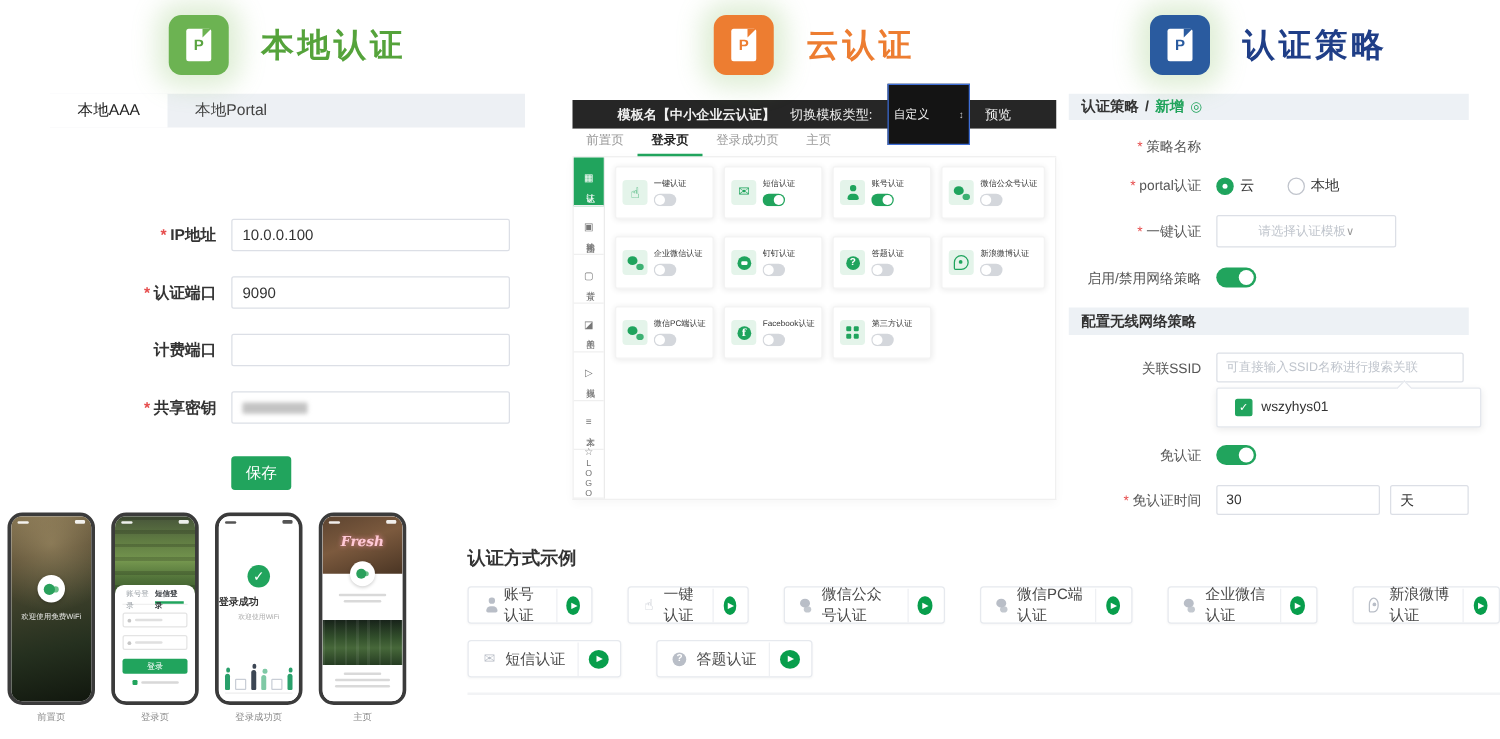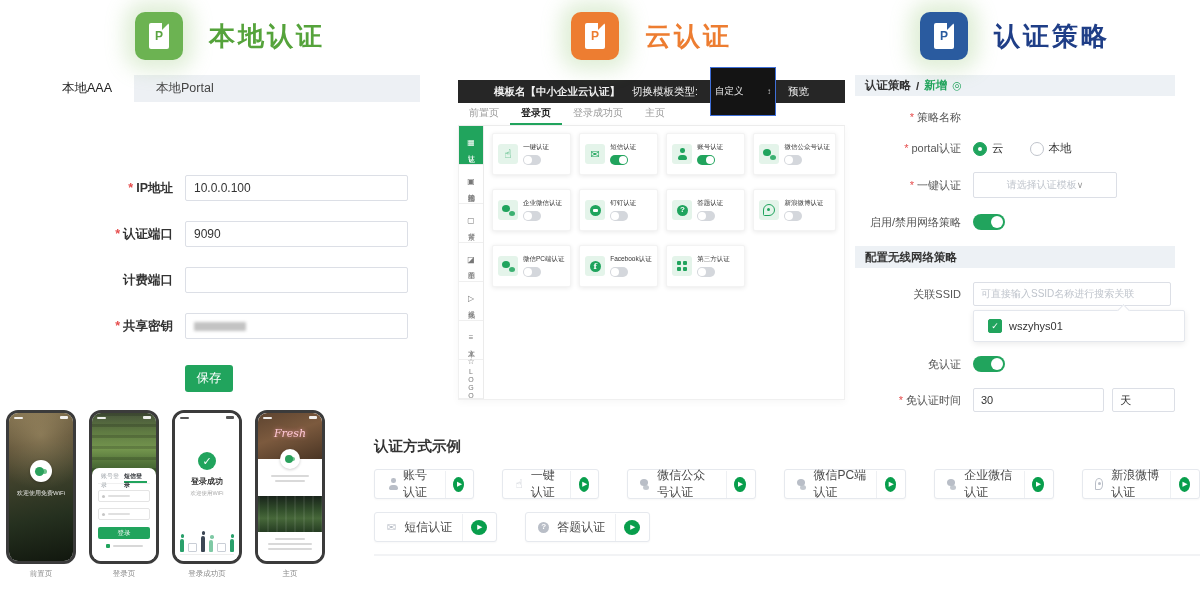--- a/index.html
+++ b/index.html
@@ -127,32 +127,32 @@
   .sc2-input::before{content:"";width:3px;height:3px;border-radius:50%;background:#c6c6c6;}
   .sc2-input i{width:22px;height:2px;background:#e0e0e0;border-radius:1px;}
   .sc2-btn{height:12px;background:#21a45d;border-radius:2px;color:#fff;font-size:6.5px;display:flex;align-items:center;
            justify-content:center;margin-top:7px;}
   .sc2-agree{display:flex;align-items:center;justify-content:center;gap:3px;margin-top:5px;}
   .sc2-agree::before{content:"";width:4px;height:4px;background:#21a45d;border-radius:1px;}
   .sc2-agree i{width:30px;height:2px;background:#d8d8d8;border-radius:1px;}
   .sc3{position:absolute;inset:0;background:#fff;}
   .sc3-check{width:18px;height:18px;border-radius:50%;background:#21a45d;color:#fff;font-size:11px;display:flex;
              align-items:center;justify-content:center;margin:30px auto 0;}
-  .sc3-status{font-size:8px;font-weight:bold;color:#333;text-align:center;margin-top:6px;}
+  .sc3-status{font-size:8px;font-weight:bold;color:#333;margin-top:6px;}
   .sc3-sub{font-size:5.5px;color:#aaa;text-align:center;margin-top:3px;}
   .sc3-ill{position:absolute;bottom:6px;left:5px;right:5px;height:34px;display:flex;align-items:flex-end;gap:4px;
            justify-content:center;border-bottom:1px solid #eee;padding-bottom:2px;}
   .pp{width:5px;border-radius:2px 2px 1px 1px;position:relative;}
   .pp::before{content:"";position:absolute;top:-5px;left:1px;width:3.5px;height:3.5px;border-radius:50%;background:inherit;}
   .pp1{height:13px;background:#29a06b;} .pp2{height:16px;background:#3c4654;} .pp3{height:12px;background:#7fc9a5;}
   .cart{width:8px;height:7px;border:1.5px solid #c9ced6;border-radius:1px;align-self:flex-end;}
   .sc4{position:absolute;inset:0;background:#fff;}
   .sc4-photo1{height:46px;background:linear-gradient(160deg,#5d4430 0%,#7c5a3e 45%,#4a3524 100%);position:relative;}
   .fresh{font-family:"DejaVu Serif","Liberation Serif",serif;font-style:italic;color:#ffc9d6;font-size:11px;
-         text-align:center;padding-top:5px;text-shadow:0 0 4px rgba(255,150,180,.8);}
+         text-align:center;padding-top:5px;text-shadow:0 0 4px rgba(255,150,180,.8);font-weight:bold;}
   .sc4-logo{width:20px;height:20px;border-radius:50%;background:#fff;position:absolute;left:50%;top:36px;margin-left:-10px;
             display:flex;align-items:center;justify-content:center;box-shadow:0 1px 3px rgba(0,0,0,.2);z-index:2;}
   .sc4-logo .logo-dots{width:8px;height:8px;box-shadow:4px 0 0 -2px #6cc28a;}
   .sc4-mid{height:24px;padding-top:13px;}
   .bar{height:2px;background:#d9d9d9;border-radius:1px;margin:3px auto 0;}
   .b30{width:30px;} .b38{width:38px;} .b44{width:44px;}
   .sc4-photo2{height:36px;background:
         repeating-linear-gradient(90deg,rgba(255,255,255,.07) 0 2px,transparent 2px 9px),
         linear-gradient(180deg,#18231a 0%,#33502c 40%,#47683a 62%,#253c22 100%);}
   .sc4-bottom{padding-top:3px;}

